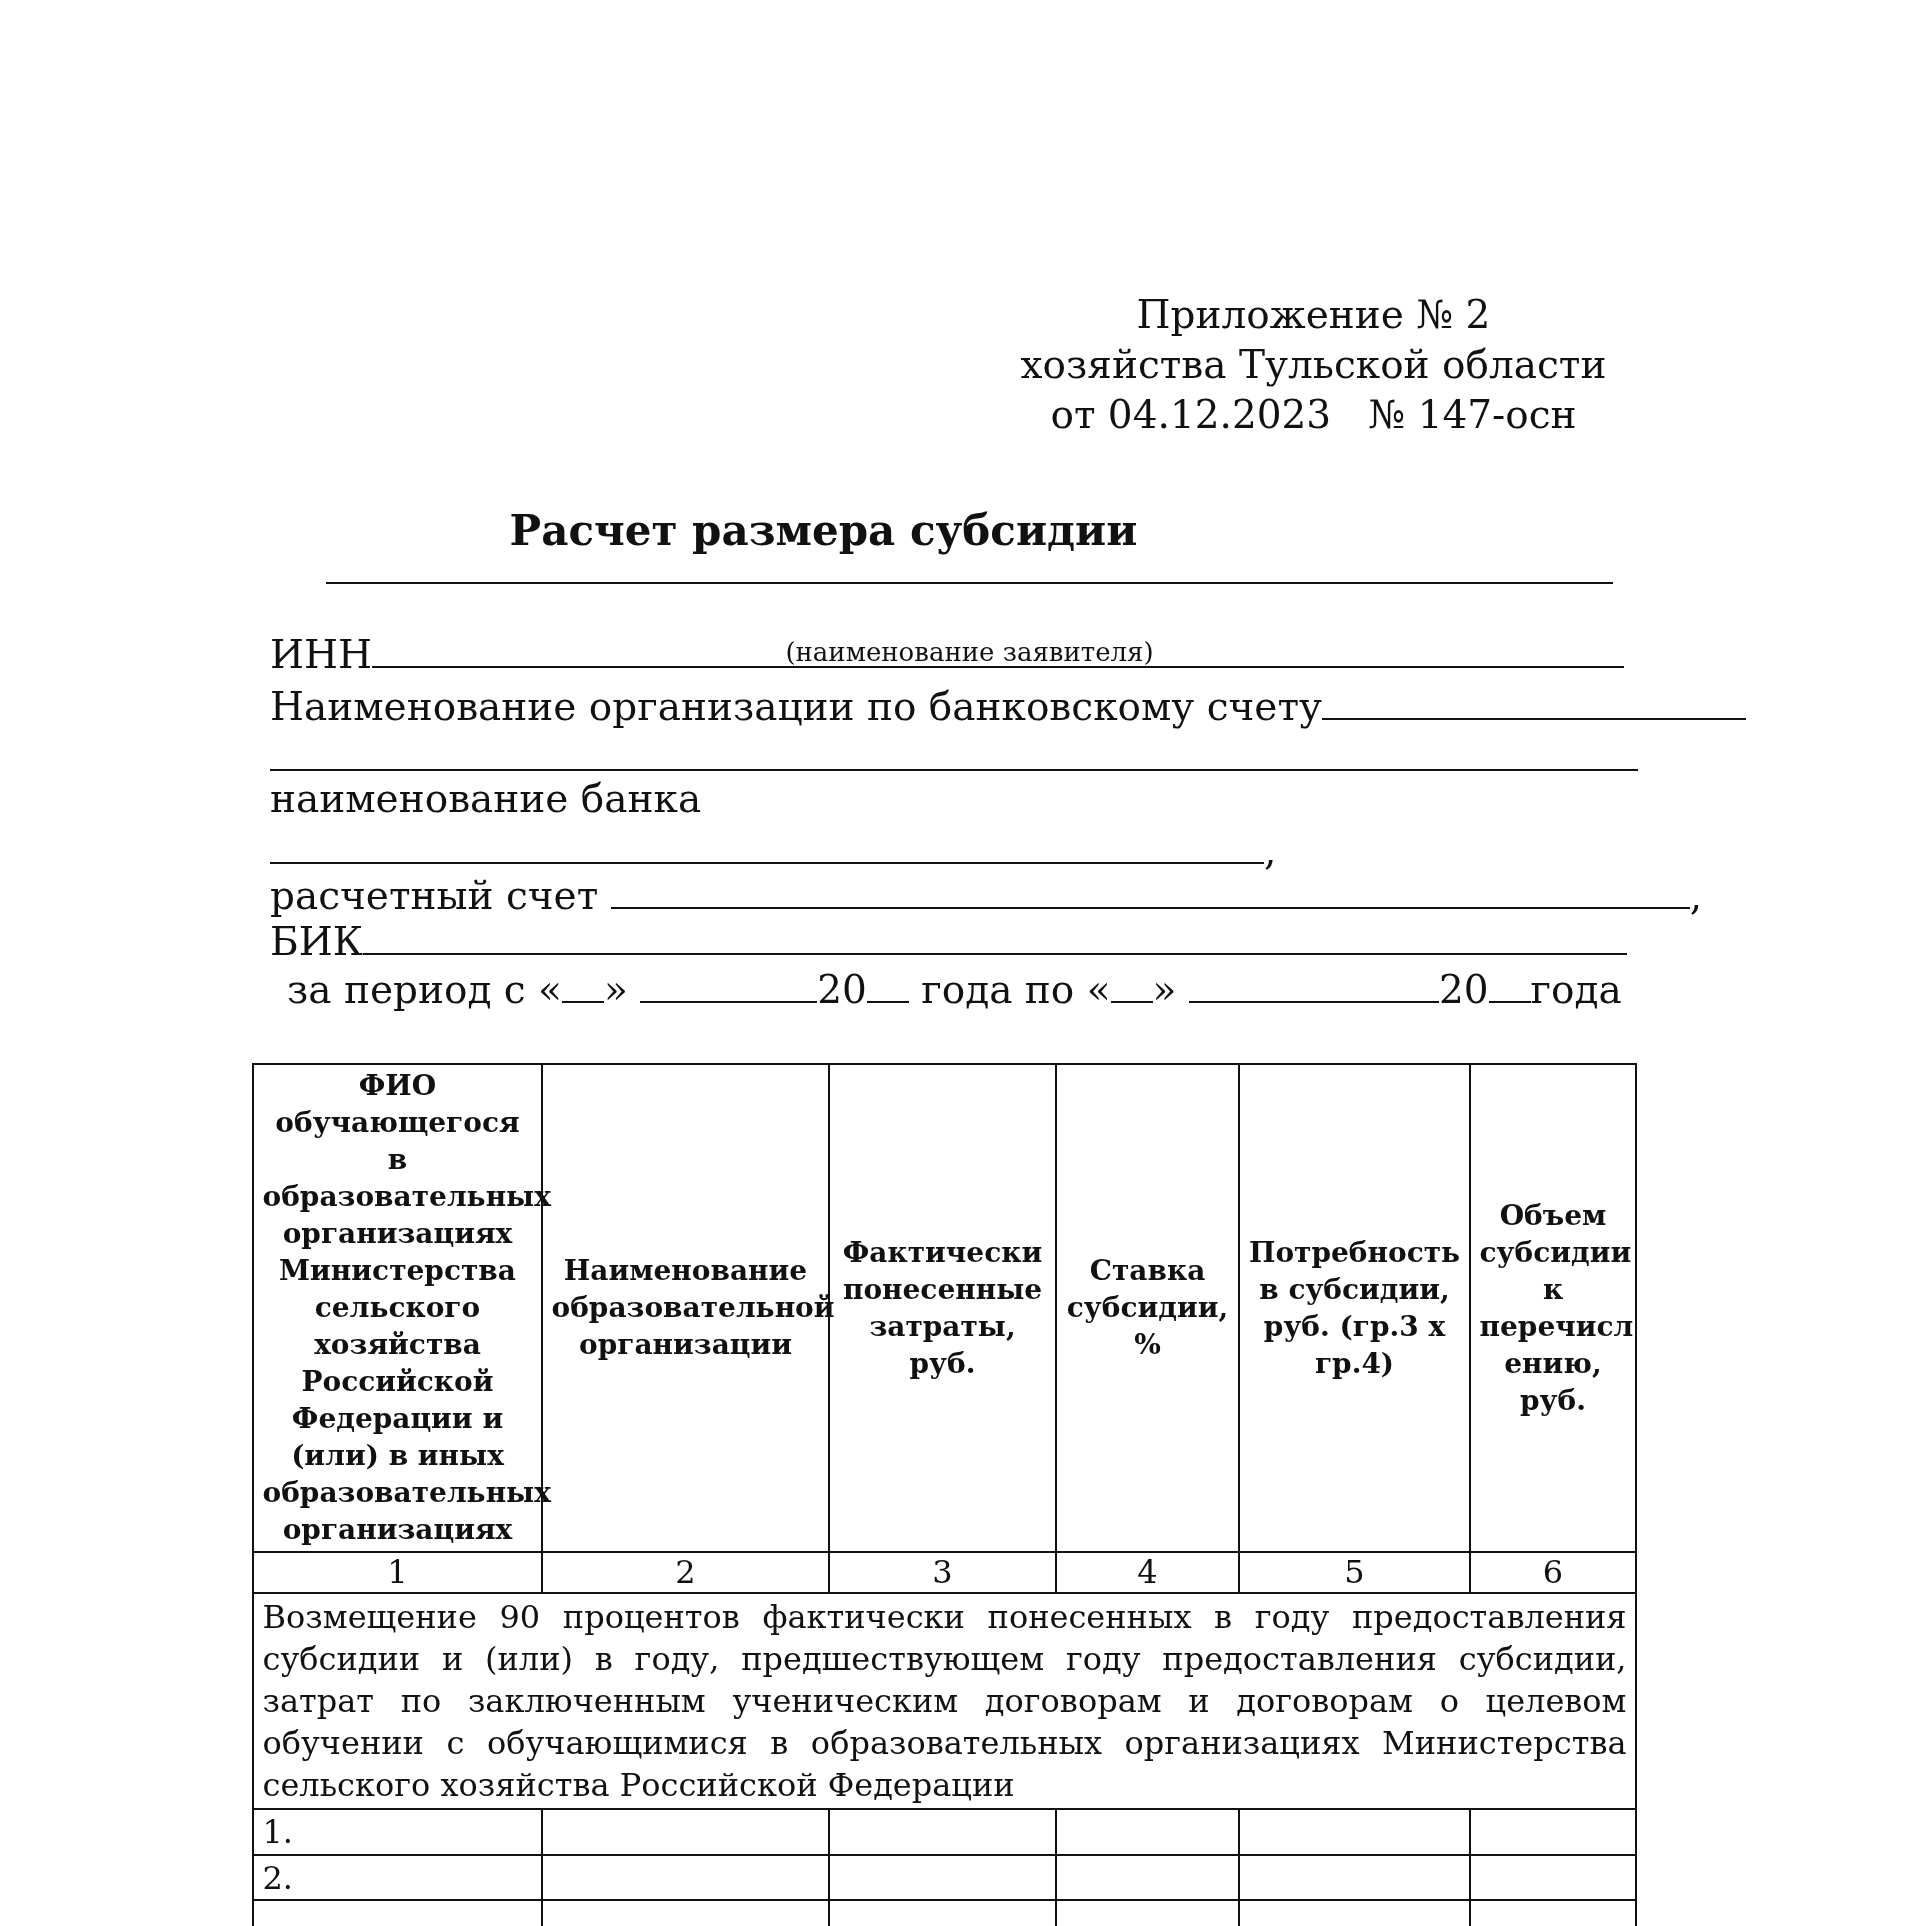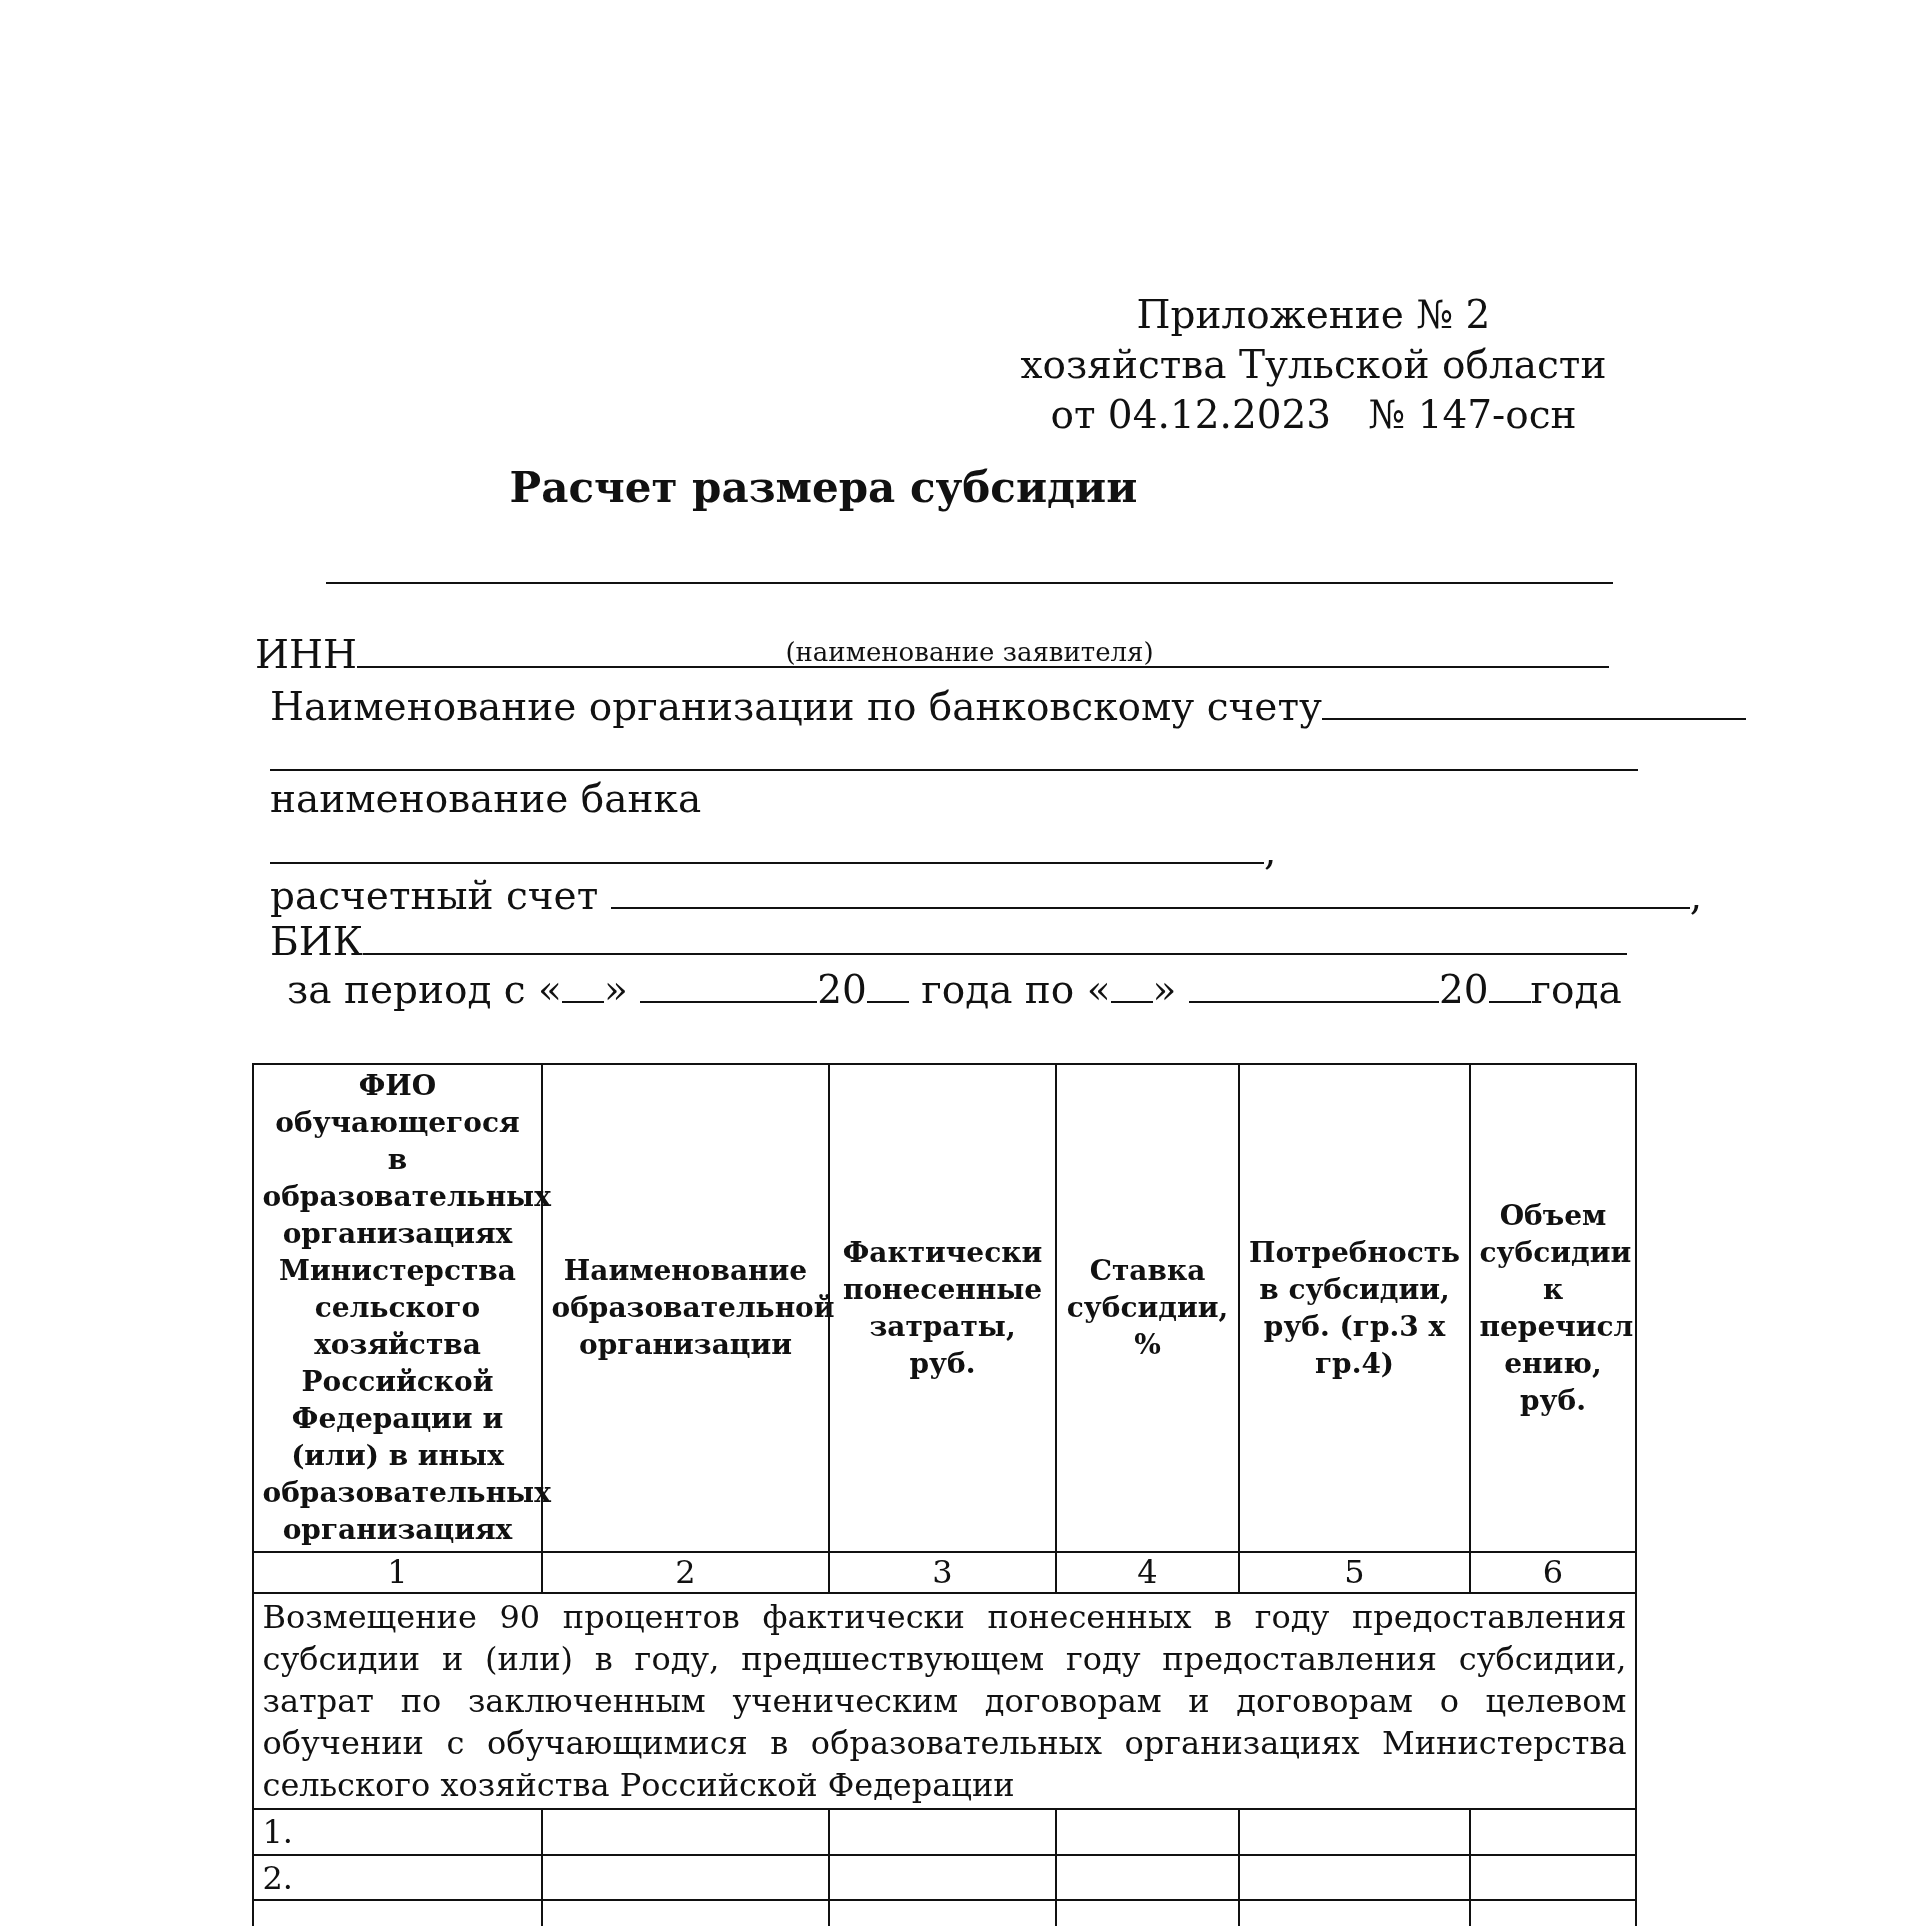--- a/index.html
+++ b/index.html
@@ -1,21 +1,21 @@
 <!DOCTYPE html>
 <html style="font-size:6.2px"><head>
 <meta charset="utf-8">
 <style>
   html, body { margin:0; padding:0; background:#ffffff; }
   body { width:1911px; height:2702px; position:relative; overflow:hidden;
          font-family:"DejaVu Serif","Liberation Serif",serif; color:#111; }
   .abs { position:absolute; }
   .appendix { left:986px; top:266px; width:655px; text-align:center;
               font-size:39px; line-height:50px;margin-top:24px; }
-  .title { left:0; width:1647px; top:463px; text-align:center;
+  .title { left:0; width:1647px; top:506px; text-align:center;
            font-size:42px; font-weight:bold; }
   .uline { border-bottom:2.7px solid #111; }
   .hint { font-size:26px; text-align:center;margin-top:46px; }
   .field { font-size:39px; line-height:46px; white-space:nowrap; }
   .fill { display:inline-block; border-bottom:2.7px solid #111; vertical-align:baseline; height:27px; }
   table.calc { position:absolute; left:252px; top:1063px; width:1383px;
                border-collapse:collapse; table-layout:fixed; }
   table.calc td { border:2.3px solid #111; padding:2.3px 8.5px; vertical-align:middle; }
   .hdr { font-weight:bold; text-align:center; font-size:28px; line-height:37px; }
   .num { text-align:center; font-size:32px; height:39px; padding:0 !important; }
@@ -29,21 +29,21 @@
   <div>Приложение № 2</div>
   <div>хозяйства Тульской области</div>
   <div style="white-space:pre">от 04.12.2023   № 147-осн</div>
 </div>
 
 <div class="abs title">Расчет размера субсидии</div>
 
 <div class="abs uline" style="left:326px; top:574px; width:1287px; height:7.7px;"></div>
 <div class="abs hint" style="left:326px; top:591px; width:1287px;">(наименование заявителя)</div>
 
-<div class="abs field" style="left:255px; top:632px;">
+<div class="abs field" style="left:270px; top:632px;">
   <span>ИНН</span><span class="fill" style="width:1252px;"></span>
 </div>
 
 <div class="abs field" style="left:270px; top:684px;">
   <span>Наименование организации по банковскому счету</span><span class="fill" style="width:424px;"></span>
 </div>
 <div class="abs uline" style="left:270px; top:765px; width:1368px; height:3.9px;"></div>
 
 <div class="abs field" style="left:270px; top:776px;">наименование банка</div>
 <div class="abs field" style="left:270px; top:828px;">

